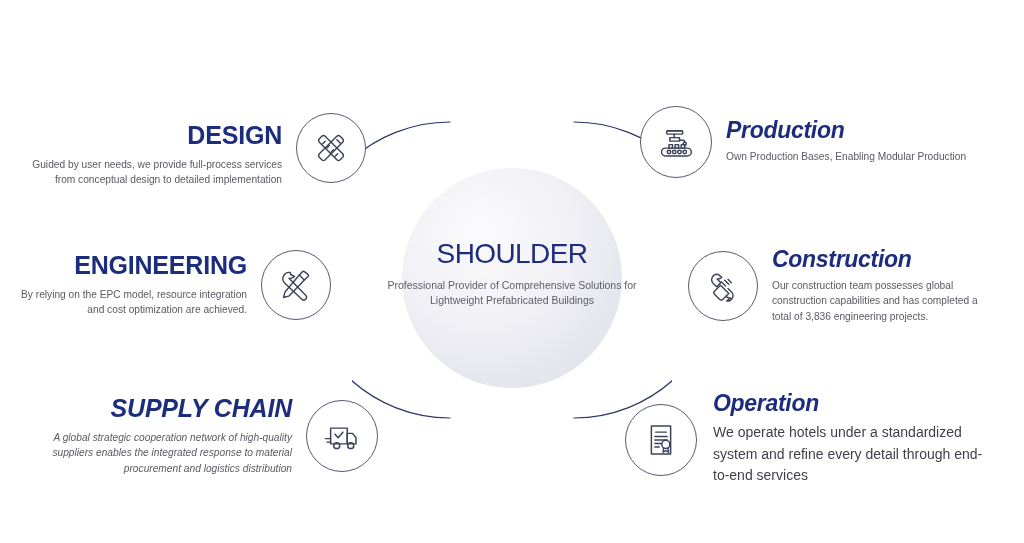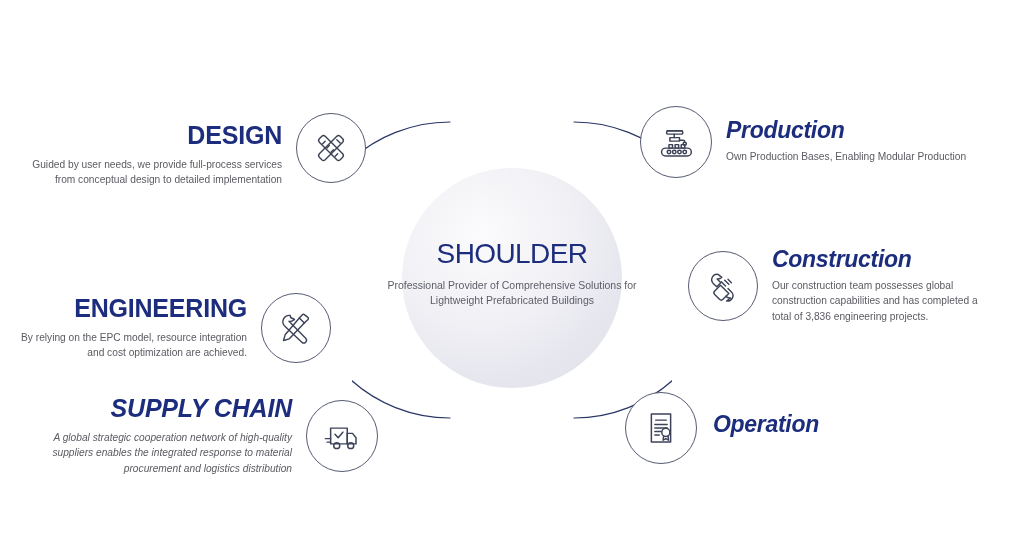--- a/index.html
+++ b/index.html
@@ -121,21 +121,21 @@
     line-height: 1.5;
   }
   .body-md {
     color: #3f3f49;
     font-size: 14px;
     line-height: 1.55;
   }
 
   
   #row-design      { left: 18px;  top: 108px; width: 348px; justify-content: flex-end; }
-  #row-engineering { left: 4px;   top: 250px; width: 327px; justify-content: flex-end; margin-top: 43px; }
+  #row-engineering { left: 4px;   top: 250px; width: 327px; justify-content: flex-end; }
   #row-supply      { left: 34px;  top: 396px; width: 344px; justify-content: flex-end; font-style: italic; }
 
   
   #row-production   { left: 640px; top: 106px; width: 360px; }
   #row-construction { left: 688px; top: 248px; width: 330px; }
   #row-operation    { left: 625px; top: 392px; width: 380px; }
 
   #row-design .txt-left      { width: 250px; margin-right: 14px; margin-top: 15px; }
   #row-engineering .txt-left { width: 240px; margin-right: 14px; }
   #row-supply .txt-left      { width: 248px; margin-right: 14px; }
@@ -287,16 +287,17 @@
         <path d="M17 24 h14"></path>
         <path d="M17 28 h7"></path>
         <path d="M17 32 h5"></path>
 
         <circle cx="29.5" cy="29" r="4.6"></circle>
         <path d="M27 33 l-0.6 5 l3.1 -2 l3.1 2 l-0.6 -5"></path>
       </svg>
     </div>
     <div class="txt-right">
       <div class="heading-title">Operation</div>
+      <div class="body-md">We operate hotels under a standardized system and refine every detail through end-to-end services</div>
     </div>
   </div>
 
 </div>
 
 </body></html>

